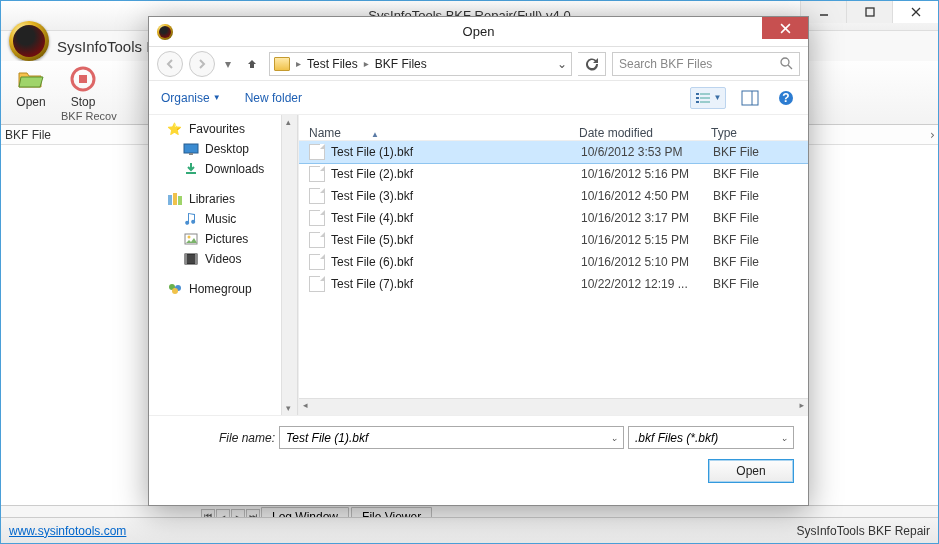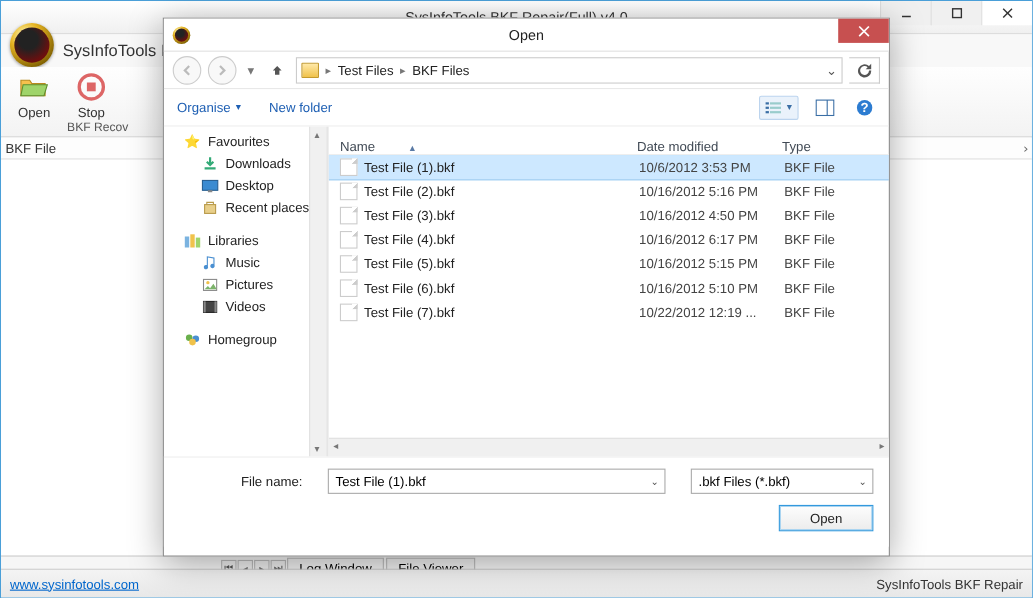--- a/index.html
+++ b/index.html
@@ -81,21 +81,21 @@
 .row .file-ic{ width:16px; height:16px; margin-right:6px; border:1px solid #ccc; background:#fff; position:relative;}
 .row .file-ic::after{content:"";position:absolute;right:-1px;top:-1px;width:5px;height:5px;background:linear-gradient(135deg,#fff 49%,#ccc 51%);}
 .row .cn{ width:250px;}
 .row .cd{ width:132px; color:#444;}
 .row .ct{ width:90px; color:#444;}
 .hscroll{ height:17px; background:#f0f0f0; border-top:1px solid #e0e0e0; position:relative;}
 .hscroll::before{content:"◂"; position:absolute; left:4px; top:1px; font-size:9px; color:#777;}
 .hscroll::after{content:"▸"; position:absolute; right:4px; top:1px; font-size:9px; color:#777;}
 
 .dlg-footer{ padding:10px 14px 14px; border-top:1px solid #eee; background:#fff;}
-.fn-row{ display:flex; align-items:center; gap:23px; margin-bottom:10px; padding-left:56px;}
+.fn-row{ display:flex; align-items:center; gap:4px; margin-bottom:10px; padding-left:56px;font-style:italic;}
 .fn-label{ color:#222;}
 .fn-input{ flex:1; height:23px; border:1px solid #aaa; padding:0 6px; position:relative; display:flex; align-items:center;}
 .fn-input .drop{position:absolute; right:5px; font-size:9px; color:#555;}
 .filter-sel{ width:166px; height:23px; border:1px solid #aaa; padding:0 6px; display:flex; align-items:center; position:relative;}
 .filter-sel .drop{position:absolute; right:5px; font-size:9px; color:#555;}
 .btn-row{ display:flex; justify-content:flex-end; gap:8px;}
 .dbtn{ width:86px; height:24px; border:1px solid #aaa; background:linear-gradient(#fdfdfd,#ececec); display:flex; align-items:center; justify-content:center; color:#222;}
 .dbtn.primary{ border:1px solid #3399dd; box-shadow:inset 0 0 0 1px #aad4f0;}
 
 svg{display:block;}
@@ -204,20 +204,29 @@
       <span class="crumb">Test Files</span>
       <span class="sep">▸</span>
       <span class="crumb">BKF Files</span>
       <span class="addr-drop">⌄</span>
     </div>
     <div class="refresh">
         <svg width="14" height="14" viewBox="0 0 14 14">
           <path d="M11 3a6 6 0 1 0 2 4h-2a4 4 0 1 1-1.2-2.8L8 6h5V1z" fill="#555"></path>
         </svg>
       </div>
+    <div class="searchbox">
+      <span>Search BKF Files</span>
+      <span class="srch-ic">
+          <svg width="13" height="13" viewBox="0 0 13 13">
+            <circle cx="5" cy="5" r="4" fill="none" stroke="#888" stroke-width="1.3"></circle>
+            <line x1="8" y1="8" x2="12" y2="12" stroke="#888" stroke-width="1.3"></line>
+          </svg>
+        </span>
+    </div>
   </div>
 
   <div class="dlg-toolbar">
     <span class="link">
         <span>Organise</span> 
         <span style="font-size:8px;">▼</span>
       </span>
     <span class="link">New folder</span>
     <div class="right-tools">
       <div class="tool-ic box">
@@ -248,43 +257,34 @@
 
   <div class="dlg-body">
     <div class="sidebar">
       <div class="sec">
         <div class="sec-hdr">
             <span class="sb-ic">⭐</span>
             <span>Favourites</span>
           </div>
         <div class="sb-item">
             <span class="sb-ic">
-              <svg width="14" height="14" viewBox="0 0 14 14">
-                <path d="M7 1v7M4 5l3 3 3-3M2 11h10" stroke="#3a7" stroke-width="2" fill="none"></path>
-              </svg>
-            </span>
-            <span>Downloads</span>
-          </div>
-        <div class="sb-item">
-            <span class="sb-ic">
               <svg width="16" height="12" viewBox="0 0 16 12">
                 <rect x="1" y="1" width="14" height="9" fill="#3b8bd1" stroke="#265d8f"></rect>
                 <rect x="6" y="10" width="4" height="2" fill="#888"></rect>
               </svg>
             </span>
             <span>Desktop</span>
           </div>
         <div class="sb-item">
             <span class="sb-ic">
               <svg width="14" height="14" viewBox="0 0 14 14">
-                <rect x="2" y="4" width="10" height="8" fill="#e8cf8a" stroke="#b89a4a"></rect>
-                <path d="M4 4V2h6v2" fill="none" stroke="#b89a4a"></path>
-              </svg>
-            </span>
-            <span>Recent places</span>
+                <path d="M7 1v7M4 5l3 3 3-3M2 11h10" stroke="#3a7" stroke-width="2" fill="none"></path>
+              </svg>
+            </span>
+            <span>Downloads</span>
           </div>
       </div>
       <div class="sec">
         <div class="sec-hdr">
             <span class="sb-ic">
               <svg width="16" height="14" viewBox="0 0 16 14">
                 <rect x="1" y="3" width="4" height="10" fill="#7bb3e0"></rect>
                 <rect x="6" y="1" width="4" height="12" fill="#f0c24b"></rect>
                 <rect x="11" y="4" width="4" height="9" fill="#9fd46a"></rect>
               </svg>
@@ -356,21 +356,21 @@
           </div>
           <div class="row">
             <div class="file-ic"></div>
     <div class="cn">Test File (3).bkf</div>
     <div class="cd">10/16/2012 4:50 PM</div>
     <div class="ct">BKF File</div>
           </div>
           <div class="row">
             <div class="file-ic"></div>
     <div class="cn">Test File (4).bkf</div>
-    <div class="cd">10/16/2012 6:17 PM</div>
+    <div class="cd">10/16/2012 3:17 PM</div>
     <div class="ct">BKF File</div>
           </div>
           <div class="row">
             <div class="file-ic"></div>
     <div class="cn">Test File (5).bkf</div>
     <div class="cd">10/16/2012 5:15 PM</div>
     <div class="ct">BKF File</div>
           </div>
           <div class="row">
             <div class="file-ic"></div>

